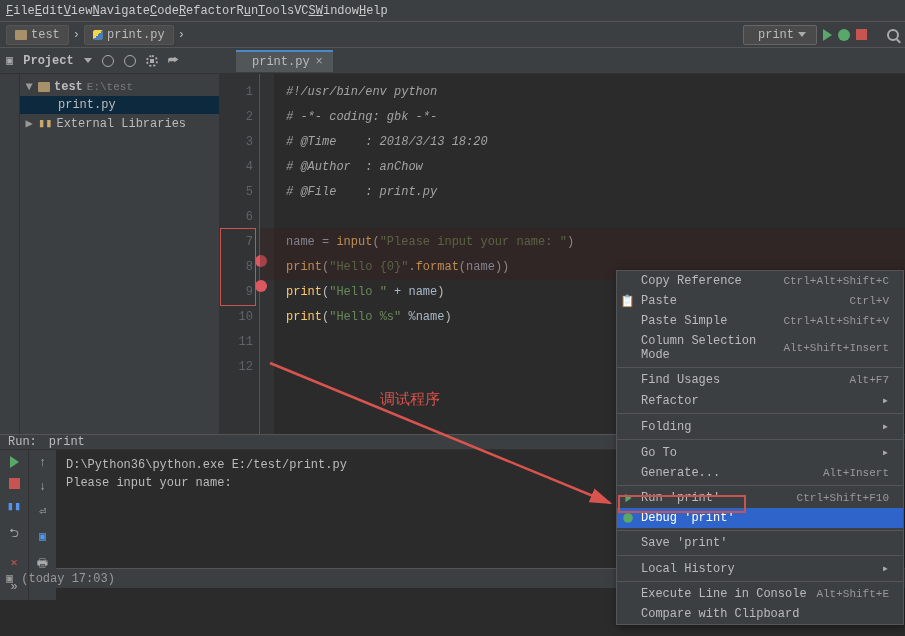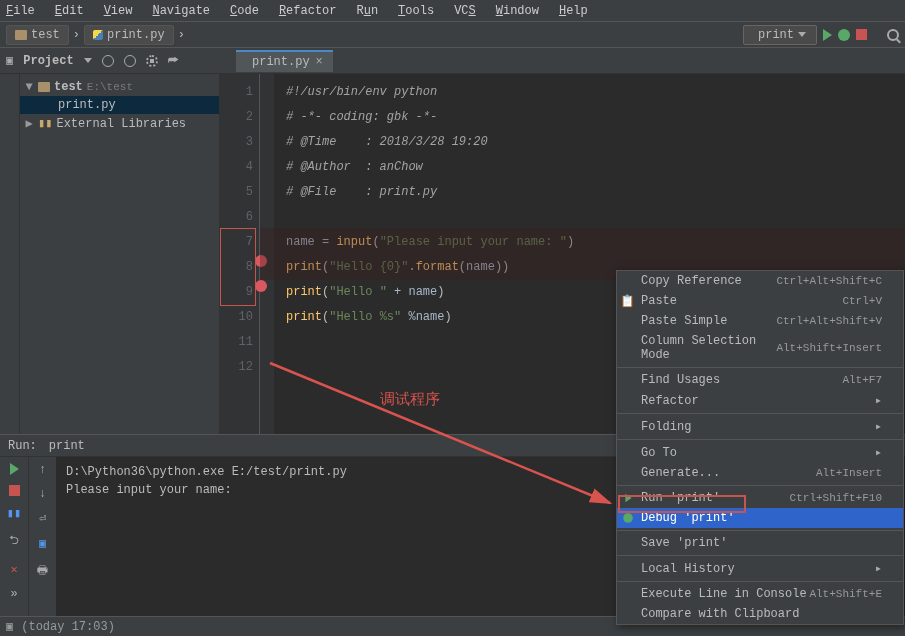--- a/index.html
+++ b/index.html
@@ -1,17 +1,17 @@
 <!DOCTYPE html>
 <html><head>
 <meta charset="utf-8">
 <style>
 * { margin:0; padding:0; box-sizing:border-box; font-family:"Consolas","Courier New",monospace; font-size:12px; }
 body { background:#2b2b2b; color:#bbb; width:905px; height:636px; overflow:hidden; position:relative; }
-.menubar { height:22px; background:#3c3f41; display:flex; align-items:center; padding:0 6px; border-bottom:1px solid #555; gap:20px; }
+.menubar { height:22px; background:#3c3f41; display:flex; align-items:center; padding:0 6px; border-bottom:1px solid #555; gap:0; }
 .menubar span { color:#ccc; cursor:pointer; }
 .menubar span u { text-decoration:underline; }
 .navbar { height:26px; background:#3c3f41; display:flex; align-items:center; justify-content:space-between; padding:0 6px; border-bottom:1px solid #555; }
 .breadcrumbs { display:flex; align-items:center; gap:4px; }
 .crumb { background:#4b4b4b; padding:2px 8px; border-radius:2px; display:flex; align-items:center; gap:4px; border:1px solid #555; }
 .crumb .py-ico { width:10px; height:10px; background:linear-gradient(135deg,#f7d74a 50%,#4a7fb5 50%); border-radius:2px; }
 .fold-ico { width:12px; height:10px; background:#a8906b; border-radius:1px; display:inline-block; }
 .nav-right { display:flex; align-items:center; gap:6px; }
 .run-sel { background:#4a4a4a; border:1px solid #666; padding:2px 10px; border-radius:2px; display:flex; align-items:center; gap:4px; }
 .tri-down { width:0; height:0; border-left:4px solid transparent; border-right:4px solid transparent; border-top:5px solid #aaa; }
@@ -43,31 +43,31 @@
 .fold-col { width:14px; background:#313335; }
 .code { flex:1; padding:6px 0 0 12px; line-height:25px; white-space:pre; }
 .code .c { color:#a3a3a3;font-style:italic; }
 .code .s { color:#6a8759; }
 .code .f { color:#ffc66d; }
 .code .n { color:#a9b7c6; }
 .hl-top { border:1px solid #c75450; position:absolute; left:0; top:154px; width:36px; height:78px; pointer-events:none; }
 .hl-lines { position:absolute; left:40px; right:0; top:154px; height:52px; background:rgba(60,30,30,.35); pointer-events:none; }
 .anno { position:absolute; color:#d9534f; font-size:15px; font-family:"Microsoft YaHei",sans-serif; }
 
-.run-panel { height:182px; background:#2b2b2b; border-top:1px solid #555; display:flex; flex-direction:column; }
+.run-panel { height:134px; background:#2b2b2b; border-top:1px solid #555; display:flex; flex-direction:column; }
 .run-hdr { height:22px; background:#3c3f41; display:flex; align-items:center; padding:0 8px; gap:6px; border-bottom:1px solid #323232; }
 .run-body { flex:1; display:flex; }
 .run-tools { width:28px; background:#3c3f41; display:flex; flex-direction:column; align-items:center; padding:6px 0; gap:10px; }
 .run-sub { width:28px; background:#3c3f41; display:flex; flex-direction:column; align-items:center; padding:6px 0; gap:10px; border-left:1px solid #323232; }
 .run-out { flex:1; padding:6px 10px; color:#bbb; line-height:18px;border-radius:17px; }
 
 .status { height:20px; background:#3c3f41; display:flex; align-items:center; padding:0 6px; gap:8px; border-top:1px solid #555; font-size:11px; color:#999; }
 
 .ctx { position:absolute; left:616px; top:270px; width:288px; background:#3c3f41; border:1px solid #555; z-index:50; font-size:12px; box-shadow:2px 2px 8px rgba(0,0,0,.5); }
-.ctx .row { display:flex; align-items:center; justify-content:space-between; padding:3px 21px 3px 24px; position:relative; }
+.ctx .row { display:flex; align-items:center; justify-content:space-between; padding:3px 14px 3px 24px; position:relative; }
 .ctx .row.sel { background:#2f65ca; color:#fff; }
 .ctx .sep { height:1px; background:#555; margin:2px 0; }
 .ctx .ri { position:absolute; left:4px; width:14px; height:14px; display:flex; align-items:center; justify-content:center; }
 .ctx .key { color:#999; font-size:11px; }
 .ctx .arr { color:#aaa; }
 .dbg-box { position:absolute; border:2px solid #c75450; left:618px; top:495px; width:128px; height:18px; z-index:60; pointer-events:none; }
 
 svg.arrow { position:absolute; pointer-events:none; z-index:55; }
 </style>
 </head>
@@ -165,21 +165,21 @@
       <div style="position:relative">9<span class="bp"></span></div>
       <div>10</div>
         <div>11</div>
         <div>12</div>
       <div class="hl-top"></div>
     </div>
     <div class="fold-col"></div>
     <div class="hl-lines"></div>
     <div class="code"><span class="c">#!/usr/bin/env python</span>
 <span class="c"># -*- coding: gbk -*-</span>
-<span class="c"># @Time    : 2018/3/28 19:20</span>
+<span class="c"># @Time    : 2018/3/13 18:20</span>
 <span class="c"># @Author  : anChow</span>
 <span class="c"># @File    : print.py</span>
 <span></span>
 <span class="n">name</span> <span class="n">=</span> <span class="f">input</span>(<span class="s">"Please input your name: "</span>)
 <span class="f">print</span>(<span class="s">"Hello {0}"</span>.<span class="f">format</span>(<span class="n">name</span>))
 <span class="f">print</span>(<span class="s">"Hello "</span> <span class="n">+ name</span>)
 <span class="f">print</span>(<span class="s">"Hello %s"</span> <span class="n">%name</span>)
 </div>
     <span class="anno" style="left:160px; top:316px">调试程序</span>
   </div>

